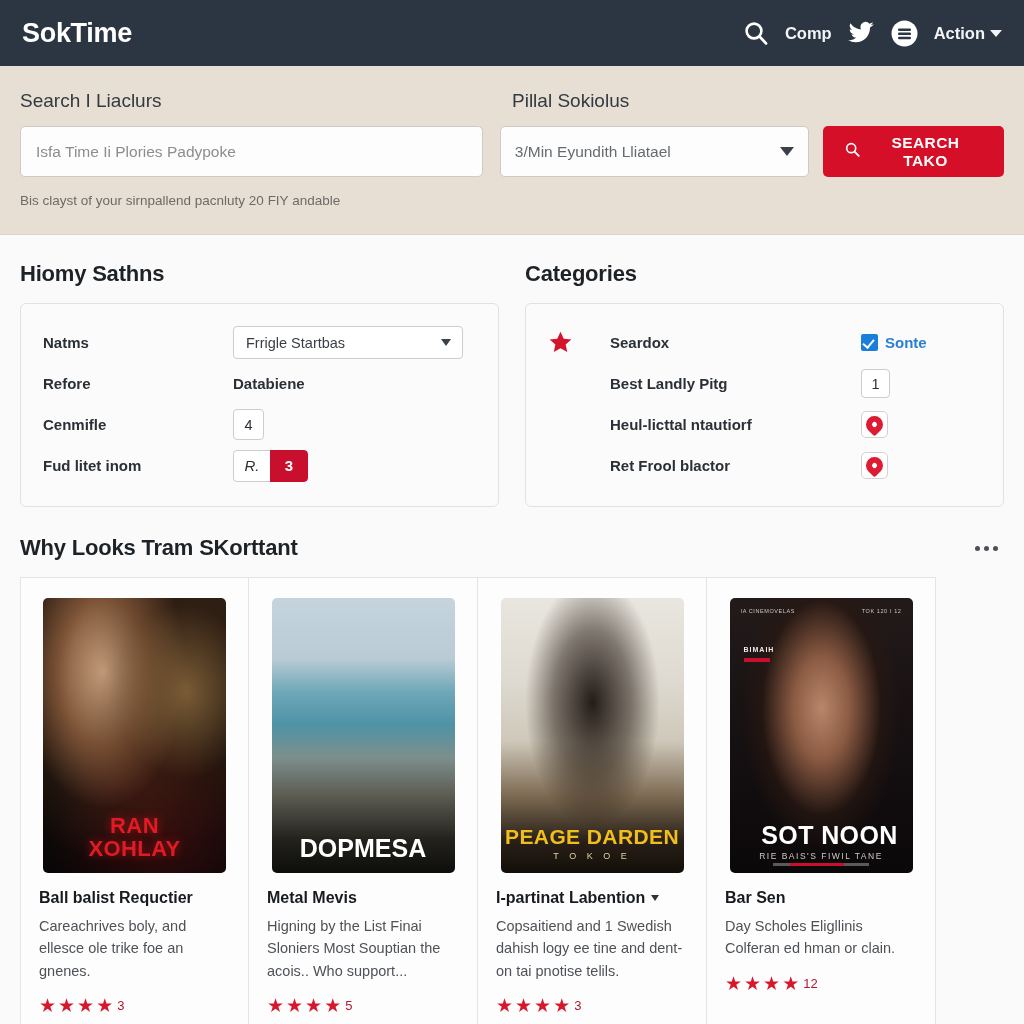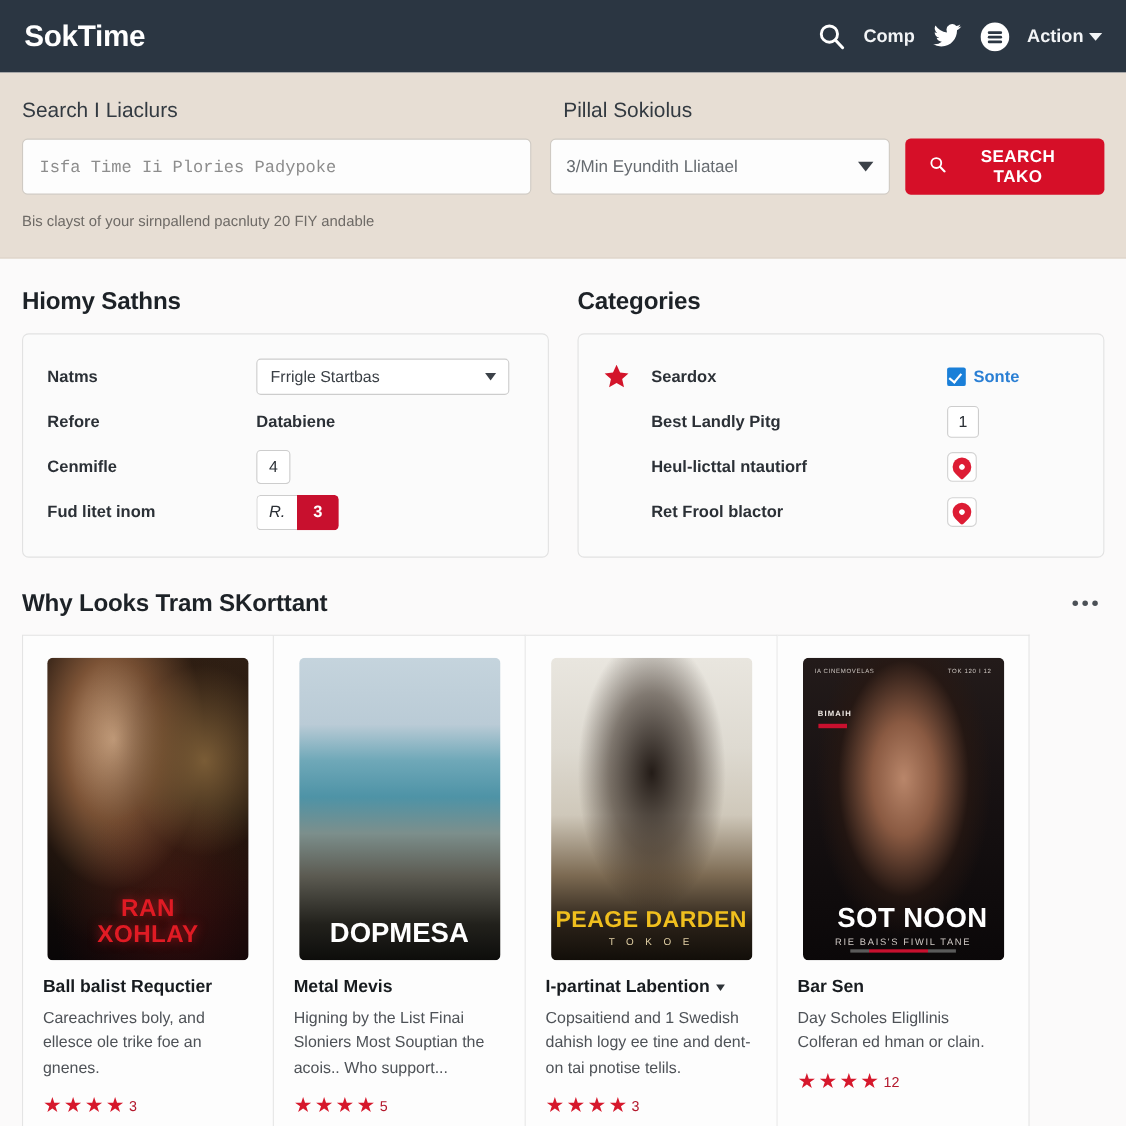--- a/index.html
+++ b/index.html
@@ -43,21 +43,21 @@
   .sb-labels { display: flex; }
   .sb-label {
     font-size: 19px; color: #333a41; font-weight: 400;
   }
   .sb-label.l1 { width: 492px; }
   .sb-row { display: flex; align-items: center; margin-top: 14px; }
   .sb-input {
     width: 475px; height: 51px; background: #fdfdfd;
     border: 1px solid #cfcac3; border-radius: 5px;
     font-size: 15.5px; color: #8d8d8d; padding: 0 15px;
-    font-family: Liberation Mono, monospace;
+    font-family: Liberation Sans, sans-serif;
   }
   .sb-input::placeholder { color: #8d8d8d; }
   .sb-select-wrap {
     width: 317px; height: 51px; margin-left: 17px;
     background: #fdfdfd; border: 1px solid #cfcac3; border-radius: 5px;
     display: flex; align-items: center; padding: 0 14px;
     position: relative;
   }
   .sb-select-val { font-size: 15.5px; color: #666b70; }
   .sb-caret {
@@ -117,21 +117,21 @@
   .stepper-r {
     min-width: 38px; background: #c8102e; color: #fff;
     border-radius: 0 4px 4px 0;
     display: flex; align-items: center; justify-content: center;
     font-size: 15px; font-weight: bold;
   }
 
   
   .cat-row { display: flex; align-items: center; min-height: 41px; }
   .cat-ico { width: 44px; display: flex; align-items: center; }
-  .cat-name { flex: 1; font-size: 15px; font-weight: bold; color: #2b3036; }
+  .cat-name { flex: 1; font-size: 15px; font-weight: bold; color: #2b3036; margin-left: 18px; }
   .cat-right { width: 120px; display: flex; align-items: center; }
   .link-blue {
     color: #2a7fd4; font-size: 15px; font-weight: bold;
     display: flex; align-items: center; gap: 7px;
   }
   .chk-blue {
     width: 17px; height: 17px; background: #1a7fd8; border-radius: 2px;
     position: relative; flex: 0 0 auto;
   }
   .chk-blue::after {

